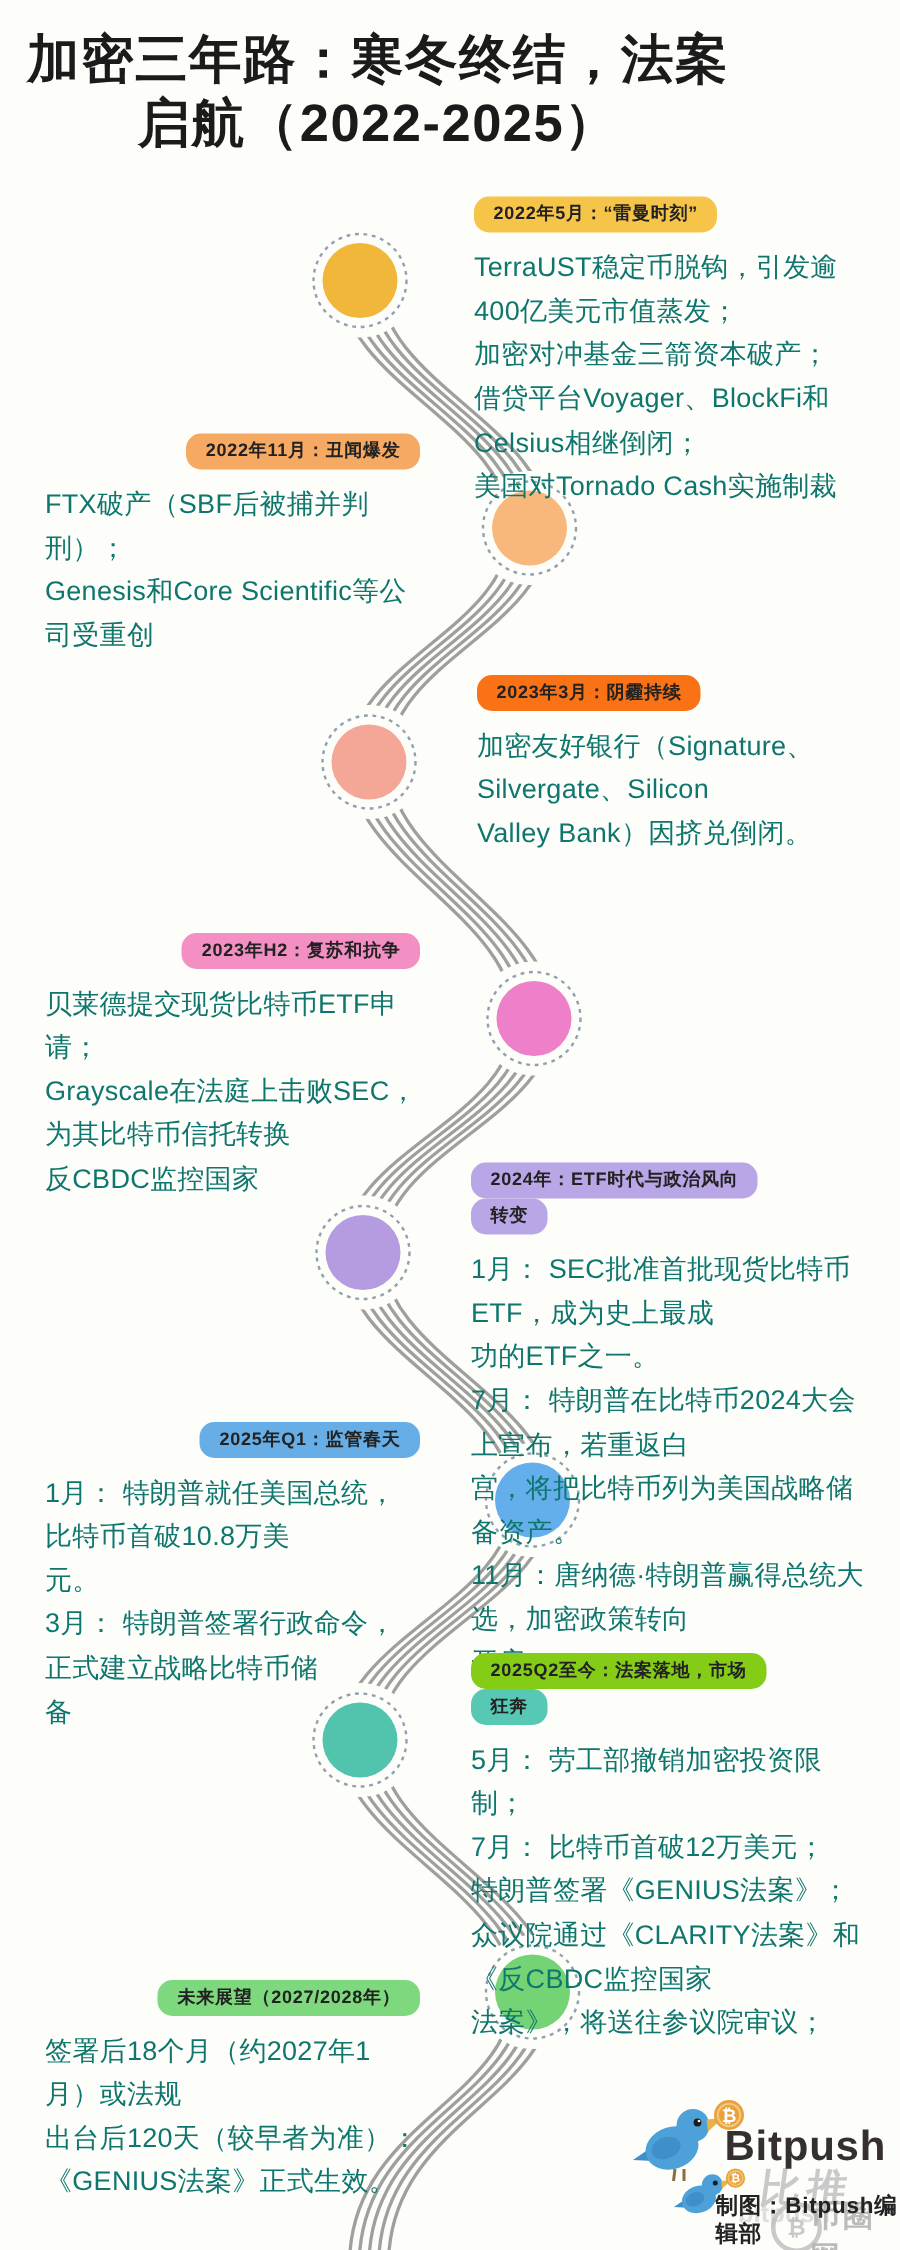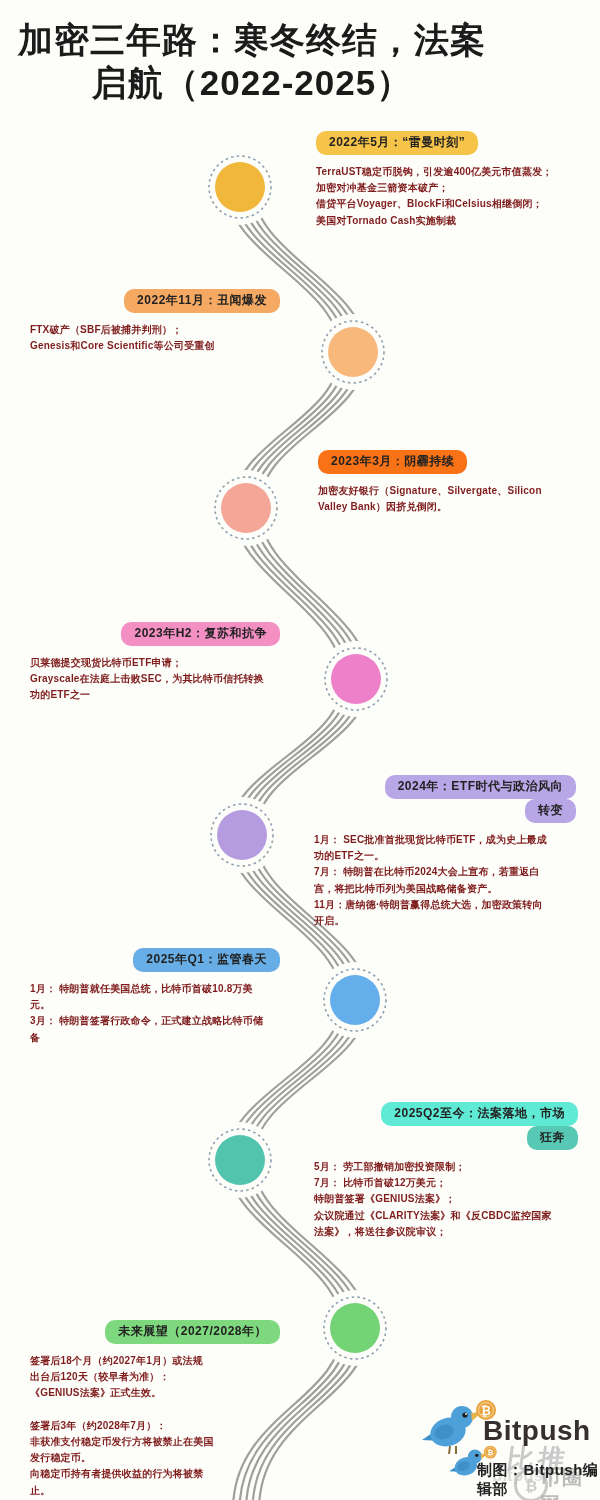--- a/index.html
+++ b/index.html
@@ -11,30 +11,30 @@
   }
   .snake{position:absolute;left:0;top:0;z-index:1;}
   .title{
     position:absolute;left:0;top:18px;width:504px;z-index:3;
     text-align:center;font-size:35px;font-weight:800;line-height:1.24;
     color:#1b1b1b;letter-spacing:1px;margin:0;
   }
   .tl-item{position:absolute;z-index:3;display:flex;flex-direction:column;}
   .tl-item .pills{display:flex;flex-direction:column;gap:0;}
   .tl-item.right .pills{align-items:flex-start;}
-  .tl-item.right.centered .pills{align-items:flex-end;}
+  .tl-item.right.centered .pills{align-items:flex-start;}
   .tl-item.left .pills{align-items:flex-end;}
   .pill{
     display:inline-block;padding:3px 13px 4px;border-radius:10px;
     font-size:12px;font-weight:800;color:#222;white-space:nowrap;
     letter-spacing:0.5px;
   }
   .body{
-    margin-top:9px;font-size:10px;font-weight:700;line-height:1.62;
-    color:#7f1d1d;white-space:pre-line;letter-spacing:0.2px;
+    margin-top:9px;font-size:18px;font-weight:400;line-height:1.62;
+    color:#0f766e;white-space:pre-line;letter-spacing:0.2px;
   }
   .tl-item.left .body{margin-left:2px;}
   
   .wordmark{
     position:absolute;left:483px;top:1415px;z-index:4;
     font-size:28px;font-weight:800;color:#35302f;letter-spacing:0.5px;
   }
   .wm-cn{
     position:absolute;left:507px;top:1441px;z-index:3;
     font-size:27px;font-weight:800;color:#c9c9c9;transform:skewX(-8deg);
@@ -143,21 +143,21 @@
     <div class="body">加密友好银行（Signature、Silvergate、Silicon
 Valley Bank）因挤兑倒闭。</div>
   </div>
 
   <div class="tl-item left" style="left:28px;top:622px;width:252px">
     <div class="pills">
         <span class="pill" style="background: rgb(244, 143, 196);">2023年H2：复苏和抗争</span>
       </div>
     <div class="body">贝莱德提交现货比特币ETF申请；
 Grayscale在法庭上击败SEC，为其比特币信托转换
-功的ETF之一</div>
+反CBDC监控国家</div>
   </div>
 
   <div class="tl-item right centered" style="left:314px;top:775px;width:262px">
     <div class="pills">
       <span class="pill" style="background: rgb(184, 166, 230);">2024年：ETF时代与政治风向</span>
       <span class="pill" style="background: rgb(184, 166, 230);">转变</span>
     </div>
     <div class="body">1月： SEC批准首批现货比特币ETF，成为史上最成
 功的ETF之一。
 7月： 特朗普在比特币2024大会上宣布，若重返白
@@ -171,21 +171,21 @@
         <span class="pill" style="background: rgb(104, 174, 230);">2025年Q1：监管春天</span>
       </div>
     <div class="body">1月： 特朗普就任美国总统，比特币首破10.8万美
 元。
 3月： 特朗普签署行政命令，正式建立战略比特币储
 备</div>
   </div>
 
   <div class="tl-item right centered" style="left:314px;top:1102px;width:264px">
     <div class="pills">
-      <span class="pill" style="background: #5eead4;">2025Q2至今：法案落地，市场</span>
+      <span class="pill" style="background: #84cc16;">2025Q2至今：法案落地，市场</span>
       <span class="pill" style="background: rgb(86, 200, 179);">狂奔</span>
     </div>
     <div class="body">5月： 劳工部撤销加密投资限制；
 7月： 比特币首破12万美元；
 特朗普签署《GENIUS法案》；
 众议院通过《CLARITY法案》和《反CBDC监控国家
 法案》，将送往参议院审议；</div>
   </div>
 
   <div class="tl-item left" style="left:28px;top:1320px;width:252px">

